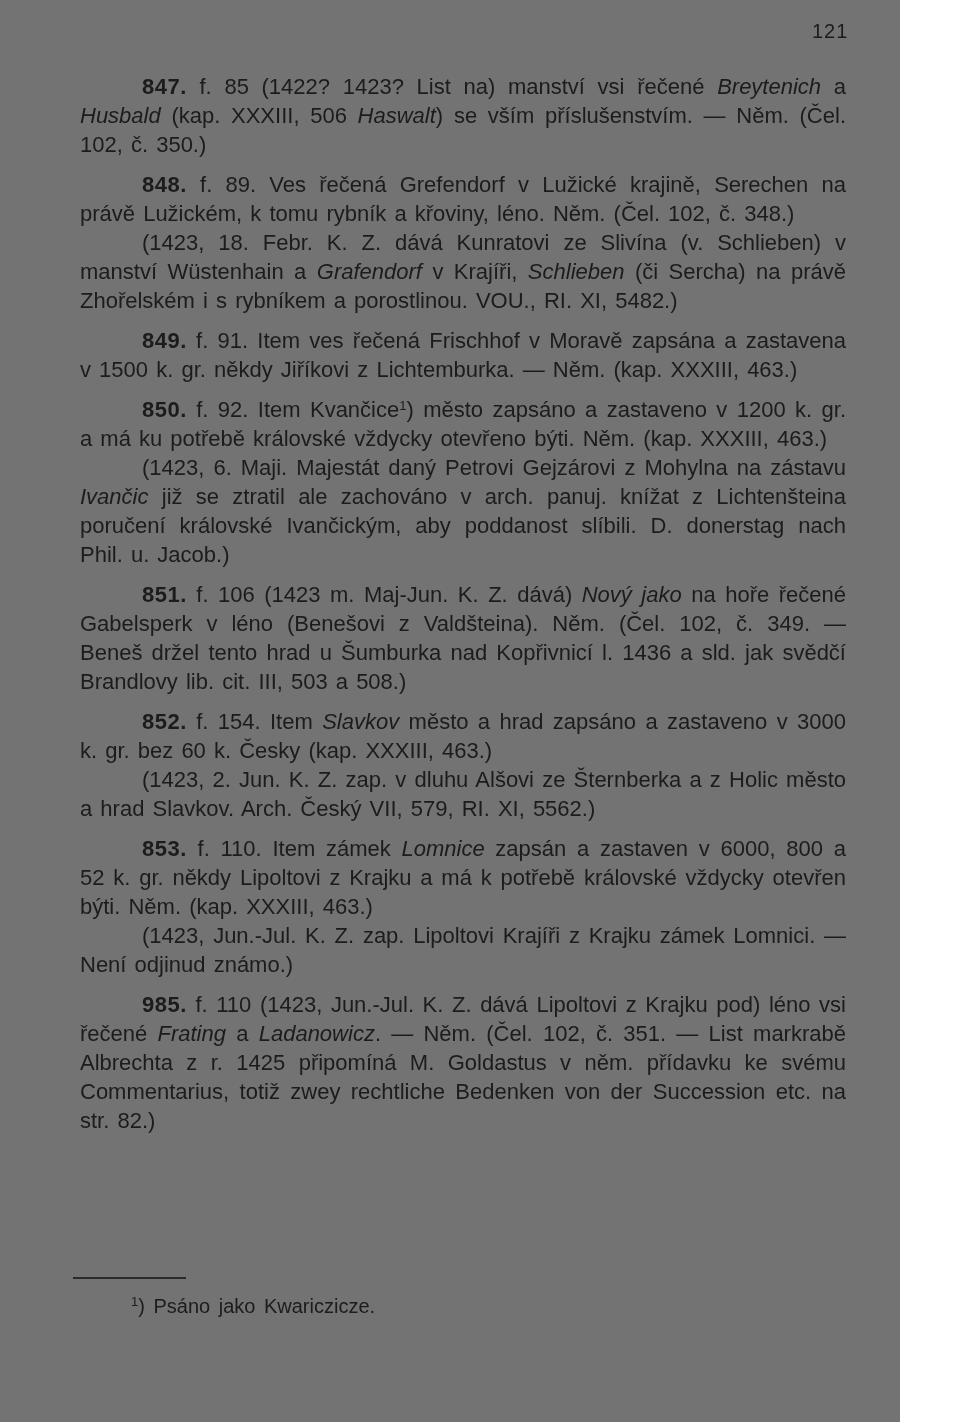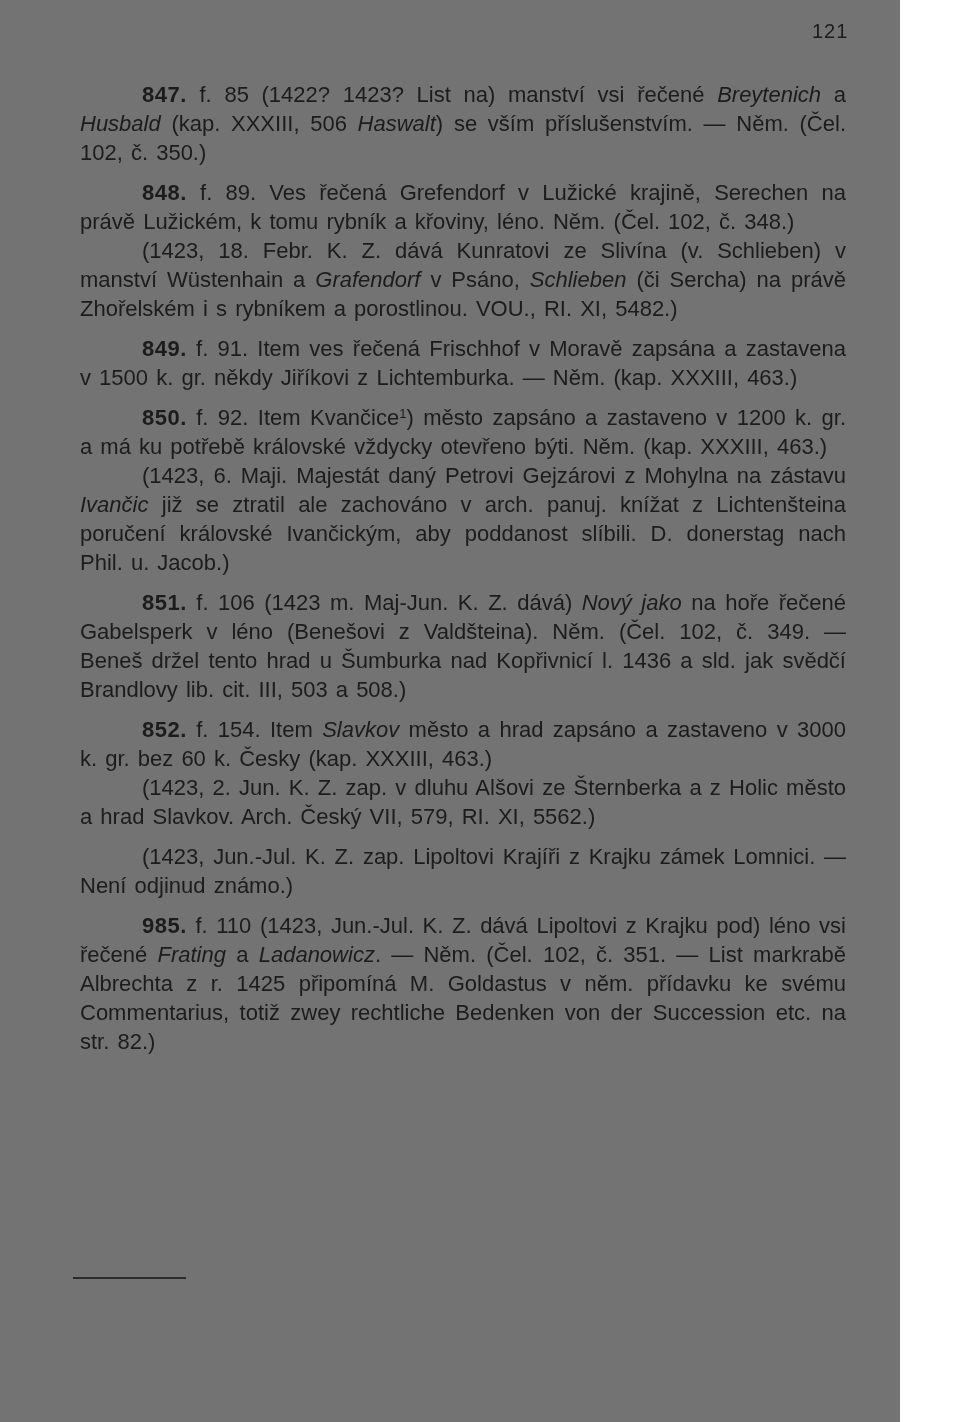--- a/index.html
+++ b/index.html
@@ -23,21 +23,21 @@
     font-size: 20px;
     letter-spacing: 1px;
   }
   .content {
     position: absolute;
     top: 72px;
     left: 80px;
     width: 766px;
   }
   .entry {
-    margin: 8px 0 11px 0;
+    margin: 0 0 11px 0;
   }
   .para {
     margin: 0;
     text-indent: 62px;
     text-align: justify;
     font-size: 22px;
     line-height: 29px;
     word-spacing: 2px;
   }
   .para b {
@@ -74,40 +74,42 @@
 
 <div class="page">
   <div class="page-number">121</div>
 
   <div class="content">
       <div class="entry">
         <p class="para"><b>847.</b><span> f. 85 (1422? 1423? List na) manství vsi řečené </span><i>Breytenich</i><span> a </span><i>Husbald</i><span> (kap. XXXIII, 506 </span><i>Haswalt</i><span>) se vším příslušenstvím. — Něm. (Čel. 102, č. 350.)</span></p>
       </div>
       <div class="entry">
         <p class="para"><b>848.</b><span> f. 89. Ves řečená Grefendorf v Lužické krajině, Serechen na právě Lužickém, k tomu rybník a křoviny, léno. Něm. (Čel. 102, č. 348.)</span></p>
-        <p class="para"><span>(1423, 18. Febr. K. Z. dává Kunratovi ze Slivína (v. Schlieben) v manství Wüstenhain a </span><i>Grafendorf</i><span> v Psáno, </span><i>Schlieben</i><span> (či Sercha) na právě Zhořelském i s rybníkem a porostlinou. VOU., RI. XI, 5482.)</span></p>
+        <p class="para"><span>(1423, 18. Febr. K. Z. dává Kunratovi ze Slivína (v. Schlieben) v manství Wüstenhain a </span><i>Grafendorf</i><span> v Krajíři, </span><i>Schlieben</i><span> (či Sercha) na právě Zhořelském i s rybníkem a porostlinou. VOU., RI. XI, 5482.)</span></p>
       </div>
       <div class="entry">
         <p class="para"><b>849.</b><span> f. 91. Item ves řečená Frischhof v Moravě zapsána a zastavena v 1500 k. gr. někdy Jiříkovi z Lichtemburka. — Něm. (kap. XXXIII, 463.)</span></p>
       </div>
       <div class="entry">
         <p class="para"><b>850.</b><span> f. 92. Item Kvančice</span><sup>1</sup><span>) město zapsáno a zastaveno v 1200 k. gr. a má ku potřebě královské vždycky otevřeno býti. Něm. (kap. XXXIII, 463.)</span></p>
         <p class="para"><span>(1423, 6. Maji. Majestát daný Petrovi Gejzárovi z Mohylna na zástavu </span><i>Ivančic</i><span> již se ztratil ale zachováno v arch. panuj. knížat z Lichtenšteina poručení královské Ivančickým, aby poddanost slíbili. D. donerstag nach Phil. u. Jacob.)</span></p>
       </div>
       <div class="entry">
         <p class="para"><b>851.</b><span> f. 106 (1423 m. Maj-Jun. K. Z. dává) </span><i>Nový jako</i><span> na hoře řečené Gabelsperk v léno (Benešovi z Valdšteina). Něm. (Čel. 102, č. 349. — Beneš držel tento hrad u Šumburka nad Kopřivnicí l. 1436 a sld. jak svědčí Brandlovy lib. cit. III, 503 a 508.)</span></p>
       </div>
       <div class="entry">
         <p class="para"><b>852.</b><span> f. 154. Item </span><i>Slavkov</i><span> město a hrad zapsáno a zastaveno v 3000 k. gr. bez 60 k. Česky (kap. XXXIII, 463.)</span></p>
         <p class="para"><span>(1423, 2. Jun. K. Z. zap. v dluhu Alšovi ze Šternberka a z Holic město a hrad Slavkov. Arch. Český VII, 579, RI. XI, 5562.)</span></p>
       </div>
       <div class="entry">
+        <p class="para"><b>853.</b><span> f. 110. Item zámek </span><i>Lomnice</i><span> zapsán a zastaven v 6000, 800 a 52 k. gr. někdy Lipoltovi z Krajku a má k potřebě královské vždycky otevřen býti. Něm. (kap. XXXIII, 463.)</span></p>
         <p class="para"><span>(1423, Jun.-Jul. K. Z. zap. Lipoltovi Krajíři z Krajku zámek Lomnici. — Není odjinud známo.)</span></p>
       </div>
       <div class="entry">
         <p class="para"><b>985.</b><span> f. 110 (1423, Jun.-Jul. K. Z. dává Lipoltovi z Krajku pod) léno vsi řečené </span><i>Frating</i><span> a </span><i>Ladanowicz</i><span>. — Něm. (Čel. 102, č. 351. — List markrabě Albrechta z r. 1425 připomíná M. Goldastus v něm. přídavku ke svému Commentarius, totiž zwey rechtliche Bedenken von der Succession etc. na str. 82.)</span></p>
       </div>
     </div>
 
   <div class="footnote">
     <div class="footnote-rule"></div>
+    <p class="footnote-text"><sup>1</sup><span>) Psáno jako Kwariczicze.</span></p>
   </div>
 </div>
 
 </body></html>

